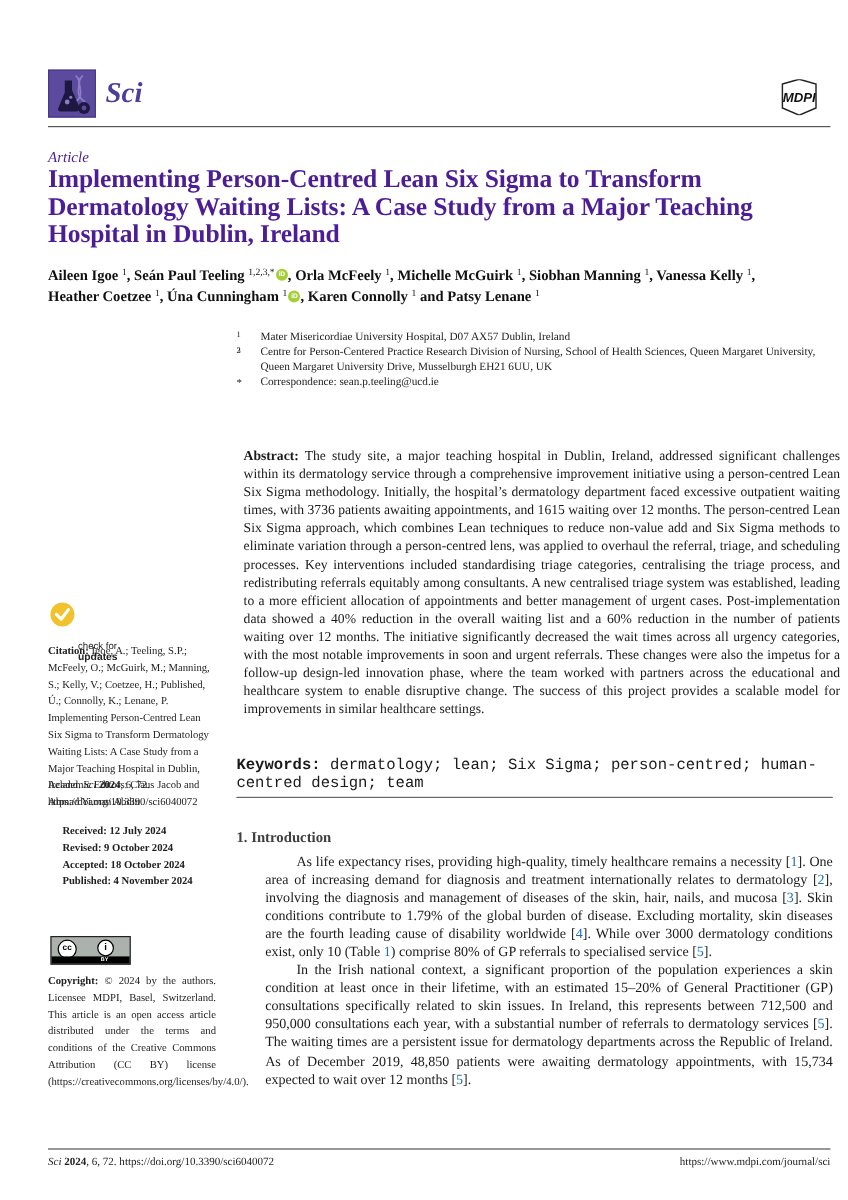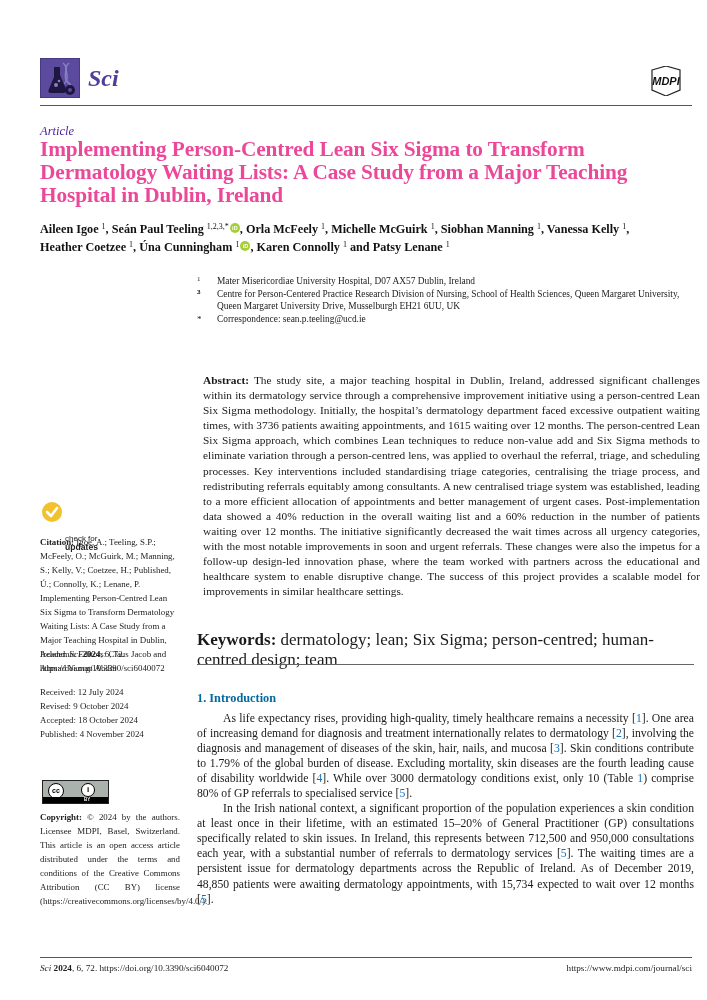--- a/index.html
+++ b/index.html
@@ -7,51 +7,51 @@
   body { position: relative; font-family: "Liberation Serif", "DejaVu Serif", serif; color: #1a1a1a; }
 
   .header { position: absolute; left: 40px; top: 58px; width: 652px; height: 44px; }
   .journal-logo { position: absolute; left: 0; top: 0; width: 40px; height: 40px; background: #5b4a9e; border: 1px solid #473a85; }
   .journal-logo svg { width: 40px; height: 40px; display: block; }
   .journal-name { position: absolute; left: 48px; top: 7px; font-family: "Liberation Serif", serif; font-style: italic; font-weight: bold; font-size: 24px; color: #4d3e9a; }
   .mdpi-logo { position: absolute; right: 4px; top: 8px; width: 44px; height: 30px; font-style: italic; }
   .header-rule { position: absolute; left: 40px; top: 105px; width: 652px; height: 1px; background: #555; }
 
   .article-type { position: absolute; left: 40px; top: 124px; font-style: italic; font-size: 12.5px; color: #4c1d95; }
-  .title { position: absolute; left: 40px; top: 138px; width: 660px; font-weight: bold; font-size: 21.3px; line-height: 23px; color: #ec4899; letter-spacing: -0.1px; }
+  .title { position: absolute; left: 40px; top: 138px; width: 660px; font-weight: bold; font-size: 21.3px; line-height: 23px; color: #4c1d95; letter-spacing: -0.1px; }
 
   .authors { position: absolute; left: 40px; top: 220px; width: 660px; font-weight: bold; font-size: 12.2px; line-height: 18px; color: #111; }
   .authors sup { font-weight: normal; font-size: 8px; vertical-align: 4px; line-height: 0; }
   .orcid { display: inline-block; width: 10px; height: 10px; border-radius: 50%; background: #a6ce39; color: #fff; font-family: "Liberation Sans", sans-serif; font-size: 5.5px; line-height: 10px; text-align: center; vertical-align: 3px; font-weight: bold; margin-left: 1px; }
 
   .affiliations { position: absolute; left: 197px; top: 275px; width: 500px; font-size: 9.4px; line-height: 12.7px; color: #222; }
   .aff { position: relative; padding-left: 20px; }
   .aff .mark { position: absolute; left: 0; top: -2px; font-size: 7px; }
   .aff .mark.star { top: 0; font-size: 9px; }
 
   .abstract { position: absolute; left: 203px; top: 373px; width: 497px; font-size: 11.35px; line-height: 15.1px; text-align: justify; color: #1a1a1a; }
   .abstract b, .keywords b { font-weight: bold; }
-  .keywords { position: absolute; left: 197px; top: 630px; width: 497px; font-size: 17px; color: #1a1a1a; }
+  .keywords { position: absolute; left: 197px; top: 630px; width: 497px; font-size: 13px; color: #1a1a1a; font-family: Liberation Mono, monospace; }
   .kw-rule { position: absolute; left: 197px; top: 664px; width: 497px; height: 1px; background: #666; }
 
-  .section-title { position: absolute; left: 197px; top: 691px; font-weight: bold; font-size: 12.3px; color: #0369a1; }
+  .section-title { position: absolute; left: 197px; top: 691px; font-weight: bold; font-size: 12.3px; color: #404040; }
   .body-text { position: absolute; left: 197px; top: 711px; width: 497px; font-size: 11.7px; line-height: 15.05px; text-align: justify; color: #1a1a1a; }
-  .body-text p { text-indent: 26px; }
+  .body-text p { text-indent: 26px; margin-left: 24px; }
   .cite { color: #1a70b8; }
 
   .sidebar { position: absolute; left: 40px; top: 500px; width: 140px; font-size: 8.9px; line-height: 14px; color: #222; }
   .check-updates { position: absolute; left: 0; top: 0; width: 70px; height: 24px; }
   .cu-circle { position: absolute; left: 2px; top: 2px; width: 20px; height: 20px; border-radius: 50%; background: #f2c12e; }
   .cu-circle svg { width: 20px; height: 20px; display: block; }
   .cu-text { position: absolute; left: 25px; top: 2px; font-family: "Liberation Sans", sans-serif; font-size: 8px; line-height: 9px; color: #222; margin-top: 32px; }
   .cu-text b { font-weight: bold; font-size: 8.6px; }
 
   .citation { position: absolute; left: 0; top: 35px; width: 140px; }
   .editors { position: absolute; left: 0; top: 147px; width: 140px; }
-  .dates { position: absolute; left: 0; top: 185px; width: 140px; }
+  .dates { position: absolute; left: 12px; top: 185px; width: 140px; font-weight: bold; }
   .cc-badge { position: absolute; left: 2px; top: 280px; width: 67px; height: 24px; background: #aab2ab; border: 1px solid #222; }
   .cc-badge .cc-bottom { position: absolute; left: 0; bottom: 0; width: 100%; height: 6px; background: #000; }
   .cc-circle { position: absolute; left: 5px; top: 2px; width: 16px; height: 16px; border-radius: 50%; background: #fff; border: 1.5px solid #000; font-family: "Liberation Sans", sans-serif; font-weight: bold; font-size: 7px; line-height: 13px; text-align: center; color: #000; }
   .by-circle { position: absolute; left: 38px; top: 2px; width: 14px; height: 14px; border-radius: 50%; background: #fff; border: 1.5px solid #000; font-family: "Liberation Sans", sans-serif; font-weight: bold; font-size: 8px; line-height: 11px; text-align: center; color: #000; }
   .by-label { position: absolute; left: 41px; bottom: 0; font-family: "Liberation Sans", sans-serif; font-size: 4.5px; color: #fff; line-height: 6px; font-weight: bold; }
   .copyright { position: absolute; left: 0; top: 310px; width: 140px; text-align: justify; }
 
   .footer-rule { position: absolute; left: 40px; top: 957px; width: 652px; height: 1px; background: #555; }
   .footer-left { position: absolute; left: 40px; top: 963px; font-size: 9.2px; color: #222; text-align: center; }
   .footer-right { position: absolute; right: 15px; top: 963px; font-size: 9.2px; color: #222; }

